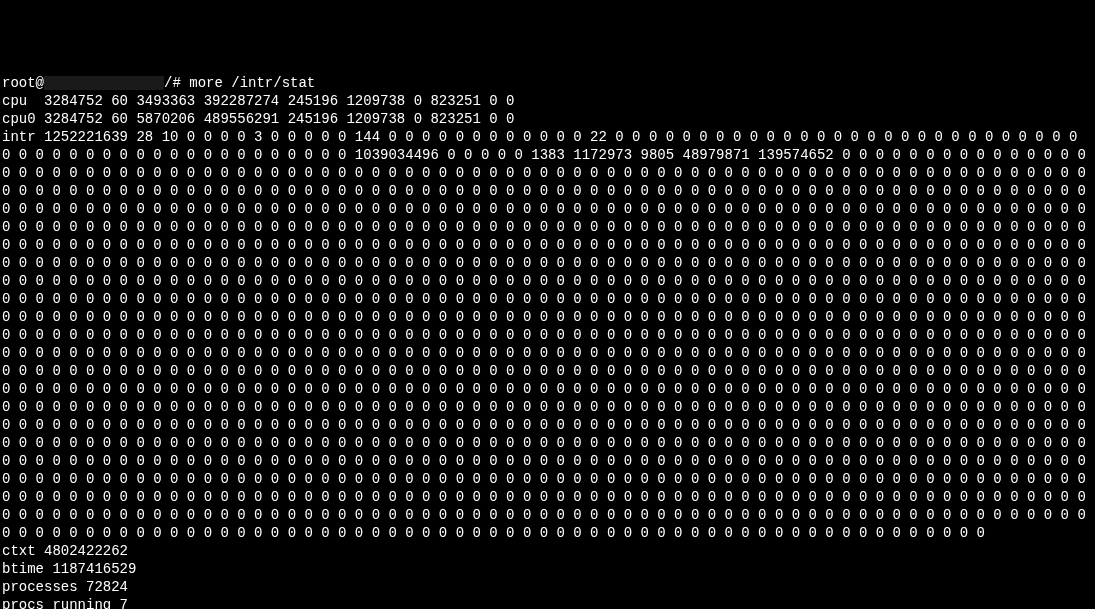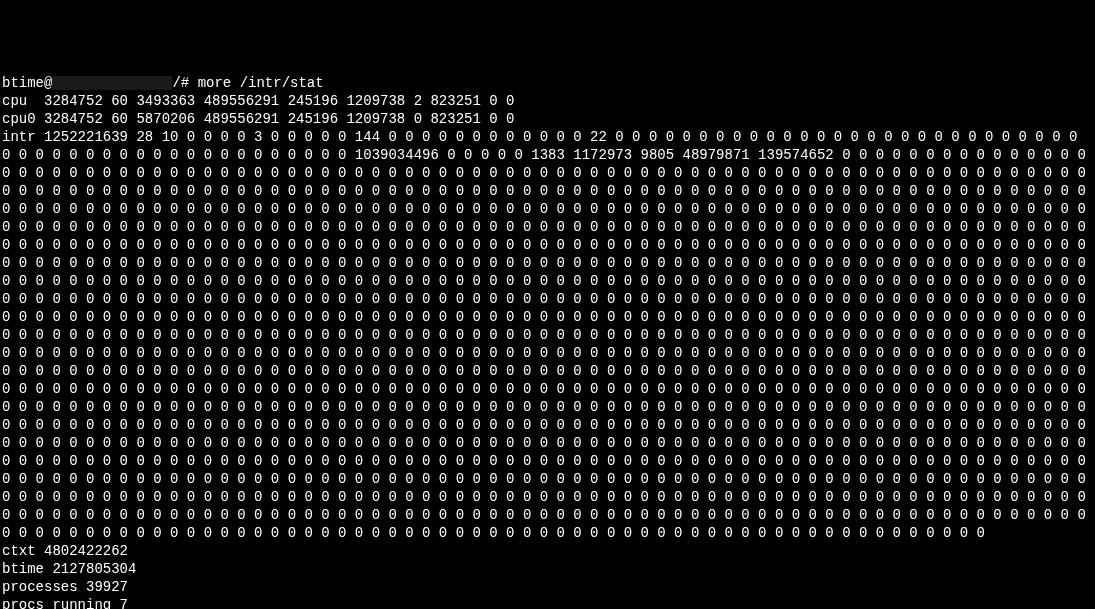--- a/index.html
+++ b/index.html
@@ -30,26 +30,26 @@
       height: 14px;
       background: #1a1a1a;
       vertical-align: middle;
     }
   </style>
 </head>
 <body>
 
 
 
-<div class="terminal"><span>btime@</span><span class="redacted"></span><span>/#</span> <span>more /intr/stat</span>
-<span>cpu  3284752 60 3493363 489556291 245196 1209738 2 823251 0 0</span>
+<div class="terminal"><span>root@</span><span class="redacted"></span><span>/#</span> <span>more /intr/stat</span>
+<span>cpu  3284752 60 3493363 392287274 245196 1209738 0 823251 0 0</span>
 <span>cpu0 3284752 60 5870206 489556291 245196 1209738 0 823251 0 0</span>
 <span>intr 1252221639 28 10 0 0 0 0 3 0 0 0 0 0 144 0 0 0 0 0 0 0 0 0 0 0 0 22 0 0 0 0 0 0 0 0 0 0 0 0 0 0 0 0 0 0 0 0 0 0 0 0 0 0 0 0 0 0 0 0 0 0 0 0 0 0 0 0 0 0 0 0 0 0 0 0 0 1039034496 0 0 0 0 0 1383 1172973 9805 48979871 139574652 0 0 0 0 0 0 0 0 0 0 0 0 0 0 0 0 0 0 0 0 0 0 0 0 0 0 0 0 0 0 0 0 0 0 0 0 0 0 0 0 0 0 0 0 0 0 0 0 0 0 0 0 0 0 0 0 0 0 0 0 0 0 0 0 0 0 0 0 0 0 0 0 0 0 0 0 0 0 0 0 0 0 0 0 0 0 0 0 0 0 0 0 0 0 0 0 0 0 0 0 0 0 0 0 0 0 0 0 0 0 0 0 0 0 0 0 0 0 0 0 0 0 0 0 0 0 0 0 0 0 0 0 0 0 0 0 0 0 0 0 0 0 0 0 0 0 0 0 0 0 0 0 0 0 0 0 0 0 0 0 0 0 0 0 0 0 0 0 0 0 0 0 0 0 0 0 0 0 0 0 0 0 0 0 0 0 0 0 0 0 0 0 0 0 0 0 0 0 0 0 0 0 0 0 0 0 0 0 0 0 0 0 0 0 0 0 0 0 0 0 0 0 0 0 0 0 0 0 0 0 0 0 0 0 0 0 0 0 0 0 0 0 0 0 0 0 0 0 0 0 0 0 0 0 0 0 0 0 0 0 0 0 0 0 0 0 0 0 0 0 0 0 0 0 0 0 0 0 0 0 0 0 0 0 0 0 0 0 0 0 0 0 0 0 0 0 0 0 0 0 0 0 0 0 0 0 0 0 0 0 0 0 0 0 0 0 0 0 0 0 0 0 0 0 0 0 0 0 0 0 0 0 0 0 0 0 0 0 0 0 0 0 0 0 0 0 0 0 0 0 0 0 0 0 0 0 0 0 0 0 0 0 0 0 0 0 0 0 0 0 0 0 0 0 0 0 0 0 0 0 0 0 0 0 0 0 0 0 0 0 0 0 0 0 0 0 0 0 0 0 0 0 0 0 0 0 0 0 0 0 0 0 0 0 0 0 0 0 0 0 0 0 0 0 0 0 0 0 0 0 0 0 0 0 0 0 0 0 0 0 0 0 0 0 0 0 0 0 0 0 0 0 0 0 0 0 0 0 0 0 0 0 0 0 0 0 0 0 0 0 0 0 0 0 0 0 0 0 0 0 0 0 0 0 0 0 0 0 0 0 0 0 0 0 0 0 0 0 0 0 0 0 0 0 0 0 0 0 0 0 0 0 0 0 0 0 0 0 0 0 0 0 0 0 0 0 0 0 0 0 0 0 0 0 0 0 0 0 0 0 0 0 0 0 0 0 0 0 0 0 0 0 0 0 0 0 0 0 0 0 0 0 0 0 0 0 0 0 0 0 0 0 0 0 0 0 0 0 0 0 0 0 0 0 0 0 0 0 0 0 0 0 0 0 0 0 0 0 0 0 0 0 0 0 0 0 0 0 0 0 0 0 0 0 0 0 0 0 0 0 0 0 0 0 0 0 0 0 0 0 0 0 0 0 0 0 0 0 0 0 0 0 0 0 0 0 0 0 0 0 0 0 0 0 0 0 0 0 0 0 0 0 0 0 0 0 0 0 0 0 0 0 0 0 0 0 0 0 0 0 0 0 0 0 0 0 0 0 0 0 0 0 0 0 0 0 0 0 0 0 0 0 0 0 0 0 0 0 0 0 0 0 0 0 0 0 0 0 0 0 0 0 0 0 0 0 0 0 0 0 0 0 0 0 0 0 0 0 0 0 0 0 0 0 0 0 0 0 0 0 0 0 0 0 0 0 0 0 0 0 0 0 0 0 0 0 0 0 0 0 0 0 0 0 0 0 0 0 0 0 0 0 0 0 0 0 0 0 0 0 0 0 0 0 0 0 0 0 0 0 0 0 0 0 0 0 0 0 0 0 0 0 0 0 0 0 0 0 0 0 0 0 0 0 0 0 0 0 0 0 0 0 0 0 0 0 0 0 0 0 0 0 0 0 0 0 0 0 0 0 0 0 0 0 0 0 0 0 0 0 0 0 0 0 0 0 0 0 0 0 0 0 0 0 0 0 0 0 0 0 0 0 0 0 0 0 0 0 0 0 0 0 0 0 0 0 0 0 0 0 0 0 0 0 0 0 0 0 0 0 0 0 0 0 0 0 0 0 0 0 0 0 0 0 0 0 0 0 0 0 0 0 0 0 0 0 0 0 0 0 0 0 0 0 0 0 0 0 0 0 0 0 0 0 0 0 0 0 0 0 0 0 0 0 0 0 0 0 0 0 0 0 0 0 0 0 0 0 0 0 0 0 0 0 0 0 0 0 0 0 0 0 0 0 0 0 0 0 0 0 0 0 0 0 0 0 0 0 0 0 0 0 0 0 0 0 0 0 0 0 0 0 0 0 0 0 0 0 0 0 0 0 0 0 0 0 0 0 0 0 0 0 0 0 0 0 0 0 0 0 0 0 0 0 0 0 0 0 0 0 0 0 0 0 0 0 0 0 0 0 0 0 0 0 0 0 0 0 0 0 0 0 0 0 0 0 0 0 0 0 0 0 0 0 0 0 0 0 0 0 0 0 0 0 0 0 0 0 0 0 0 0 0 0 0 0 0 0 0 0 0 0 0 0 0 0 0 0 0 0 0 0 0 0 0 0 0 0 0 0 0 0 0 0 0 0 0 0 0 0 0 0 0 0 0 0 0 0 0 0 0 0 0 0 0 0 0 0 0 0 0 0 0 0 0 0 0 0 0 0 0 0 0 0 0 0 0 0 0 0 0 0 0 0 0 0 0 0 0 0 0 0 0 0 0 0 0 0 0 0 0 0 0 0 0 0 0 0 0 0 0 0 0 0 0 0 0 0 0 0 0 0 0 0 0 0 0 0 0 0 0 0 0 0 0 0 0 0 0 0 0 0 0 0 0 0 0 0 0 0 0 0 0 0 0 0 0 0 0 0 0 0 0 0 0 0 0 0 0 0 0 0 0 0 0 0 0 0 0 0 0 0 0 0 0 0 0 0 0 0 0 0 0 0 0 0 0 0 0 0 0 0 0 0 0 0 0 0 0 0 0 0 0 0 0 0 0 0 0 0 0 0 0 0 0 0 0 0 0 0 0 0 0 0 0 0 0 0 0 0 0 0 0 0 0 0 0 0 0 0 0 0 0 0 0 0 0 0 0 0 0 0 0 0</span>
 <span>ctxt 4802422262</span>
-<span>btime 2127805304</span>
-<span>processes 39927</span>
+<span>btime 1187416529</span>
+<span>processes 72824</span>
 <span>procs_running 7</span>
 
 
 </div>
 
 
 
 
 </body></html>

